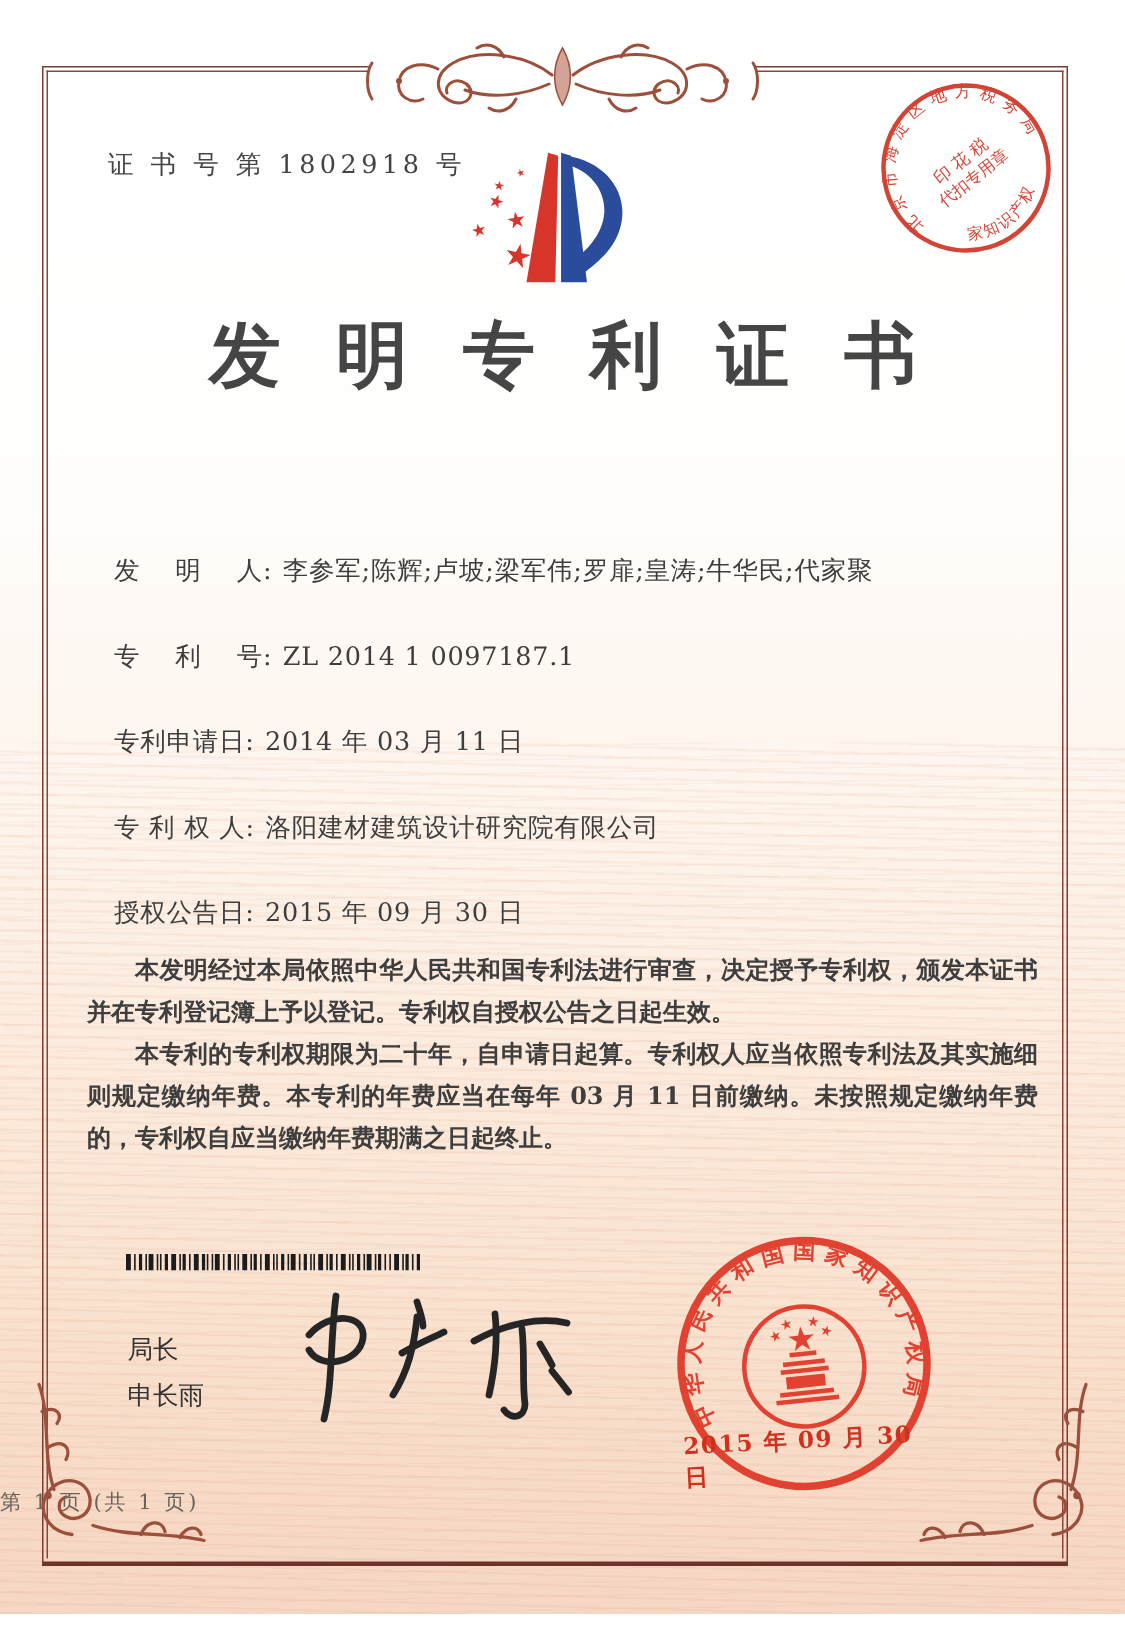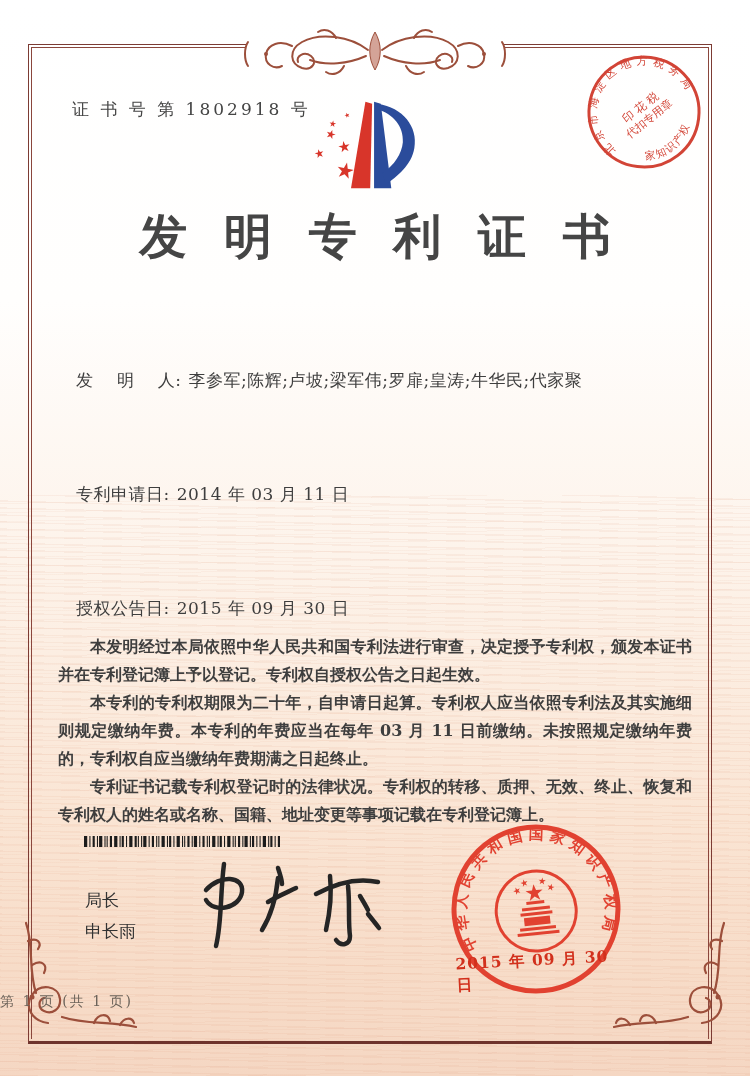--- a/index.html
+++ b/index.html
@@ -136,31 +136,36 @@
       <text x="0" y="-2" font-size="11.5" text-anchor="middle">印 花 税</text>
       <text x="0" y="12" font-size="11" text-anchor="middle">代扣专用章</text>
     </g>
   </svg>
 
   <div class="title">发 明 专 利 证 书</div>
 
   <div class="row r1">
     <span class="lab">发　 明　 人:</span><span class="val">李参军;陈辉;卢坡;梁军伟;罗扉;皇涛;牛华民;代家聚</span>
   </div>
+  <div class="row r2">
+    <span class="lab">专　 利　 号:</span><span class="val">ZL 2014 1 0097187.1</span>
+  </div>
   <div class="row r3">
     <span class="lab">专利申请日:</span><span class="val">2014 年 03 月 11 日</span>
+  </div>
+  <div class="row r4">
+    <span class="lab">专 利 权 人:</span><span class="val">洛阳建材建筑设计研究院有限公司</span>
   </div>
   <div class="row r5">
     <span class="lab">授权公告日:</span><span class="val">2015 年 09 月 30 日</span>
   </div>
 
   <div class="paras">
     <p>本发明经过本局依照中华人民共和国专利法进行审查，决定授予专利权，颁发本证书并在专利登记簿上予以登记。专利权自授权公告之日起生效。</p>
     <p>本专利的专利权期限为二十年，自申请日起算。专利权人应当依照专利法及其实施细则规定缴纳年费。本专利的年费应当在每年 03 月 11 日前缴纳。未按照规定缴纳年费的，专利权自应当缴纳年费期满之日起终止。</p>
-    <p>专利证书记载专利权登记时的法律状况。专利权的转移、质押、无效、终止、恢复和专利权人的姓名或名称、国籍、地址变更等事项记载在专利登记簿上。</p>
   </div>
 
   <svg class="barcode" width="196" height="11" viewBox="0 0 182 12" preserveAspectRatio="none">
     <path fill="#1c1c1c" d="M0 0h3v12h-3z M5 0h1v12h-1z M8 0h2v12h-2z M12 0h1v12h-1z M14 0h3v12h-3z M19 0h1v12h-1z M21 0h1v12h-1z M24 0h2v12h-2z M28 0h3v12h-3z M33 0h1v12h-1z M35 0h2v12h-2z M39 0h1v12h-1z M42 0h3v12h-3z M47 0h2v12h-2z M50 0h1v12h-1z M53 0h1v12h-1z M55 0h3v12h-3z M60 0h1v12h-1z M63 0h2v12h-2z M67 0h1v12h-1z M69 0h1v12h-1z M72 0h3v12h-3z M77 0h1v12h-1z M79 0h2v12h-2z M83 0h1v12h-1z M86 0h3v12h-3z M91 0h1v12h-1z M93 0h1v12h-1z M96 0h2v12h-2z M100 0h1v12h-1z M102 0h3v12h-3z M107 0h1v12h-1z M110 0h2v12h-2z M114 0h1v12h-1z M116 0h1v12h-1z M119 0h3v12h-3z M124 0h1v12h-1z M126 0h2v12h-2z M130 0h1v12h-1z M133 0h3v12h-3z M138 0h1v12h-1z M140 0h1v12h-1z M143 0h2v12h-2z M147 0h1v12h-1z M149 0h3v12h-3z M154 0h1v12h-1z M156 0h2v12h-2z M160 0h1v12h-1z M163 0h1v12h-1z M166 0h3v12h-3z M171 0h1v12h-1z M173 0h2v12h-2z M177 0h1v12h-1z M180 0h2v12h-2z"></path>
   </svg>
 
   <div class="signer">
     <div>局长</div>
     <div>申长雨</div>
   </div>

